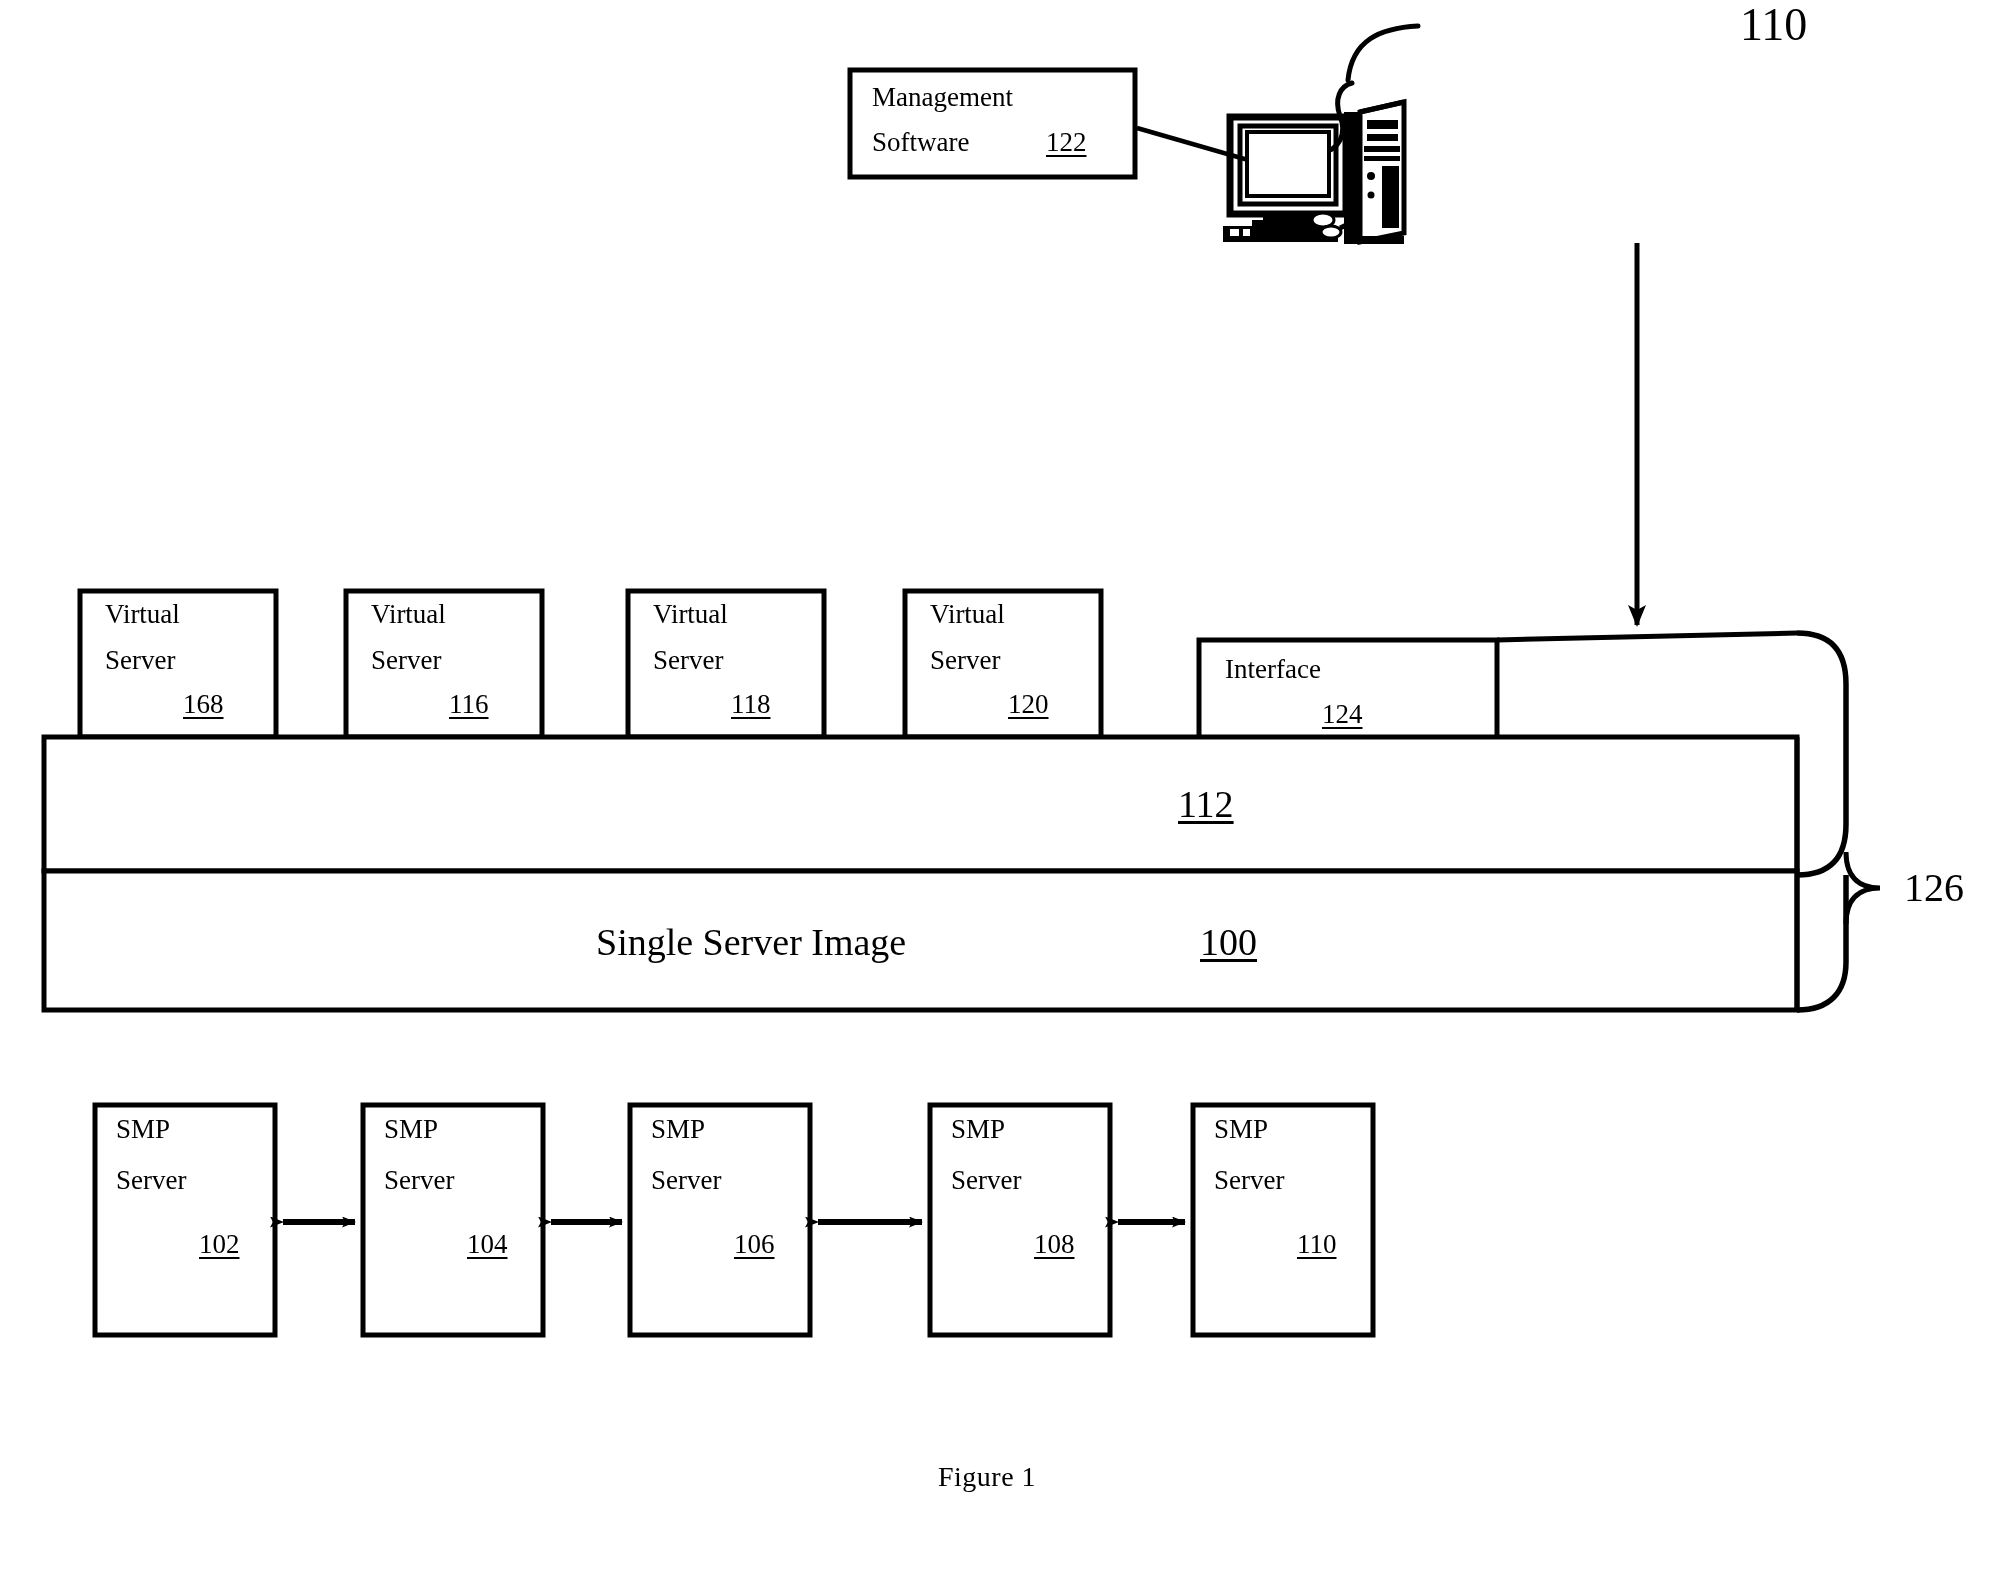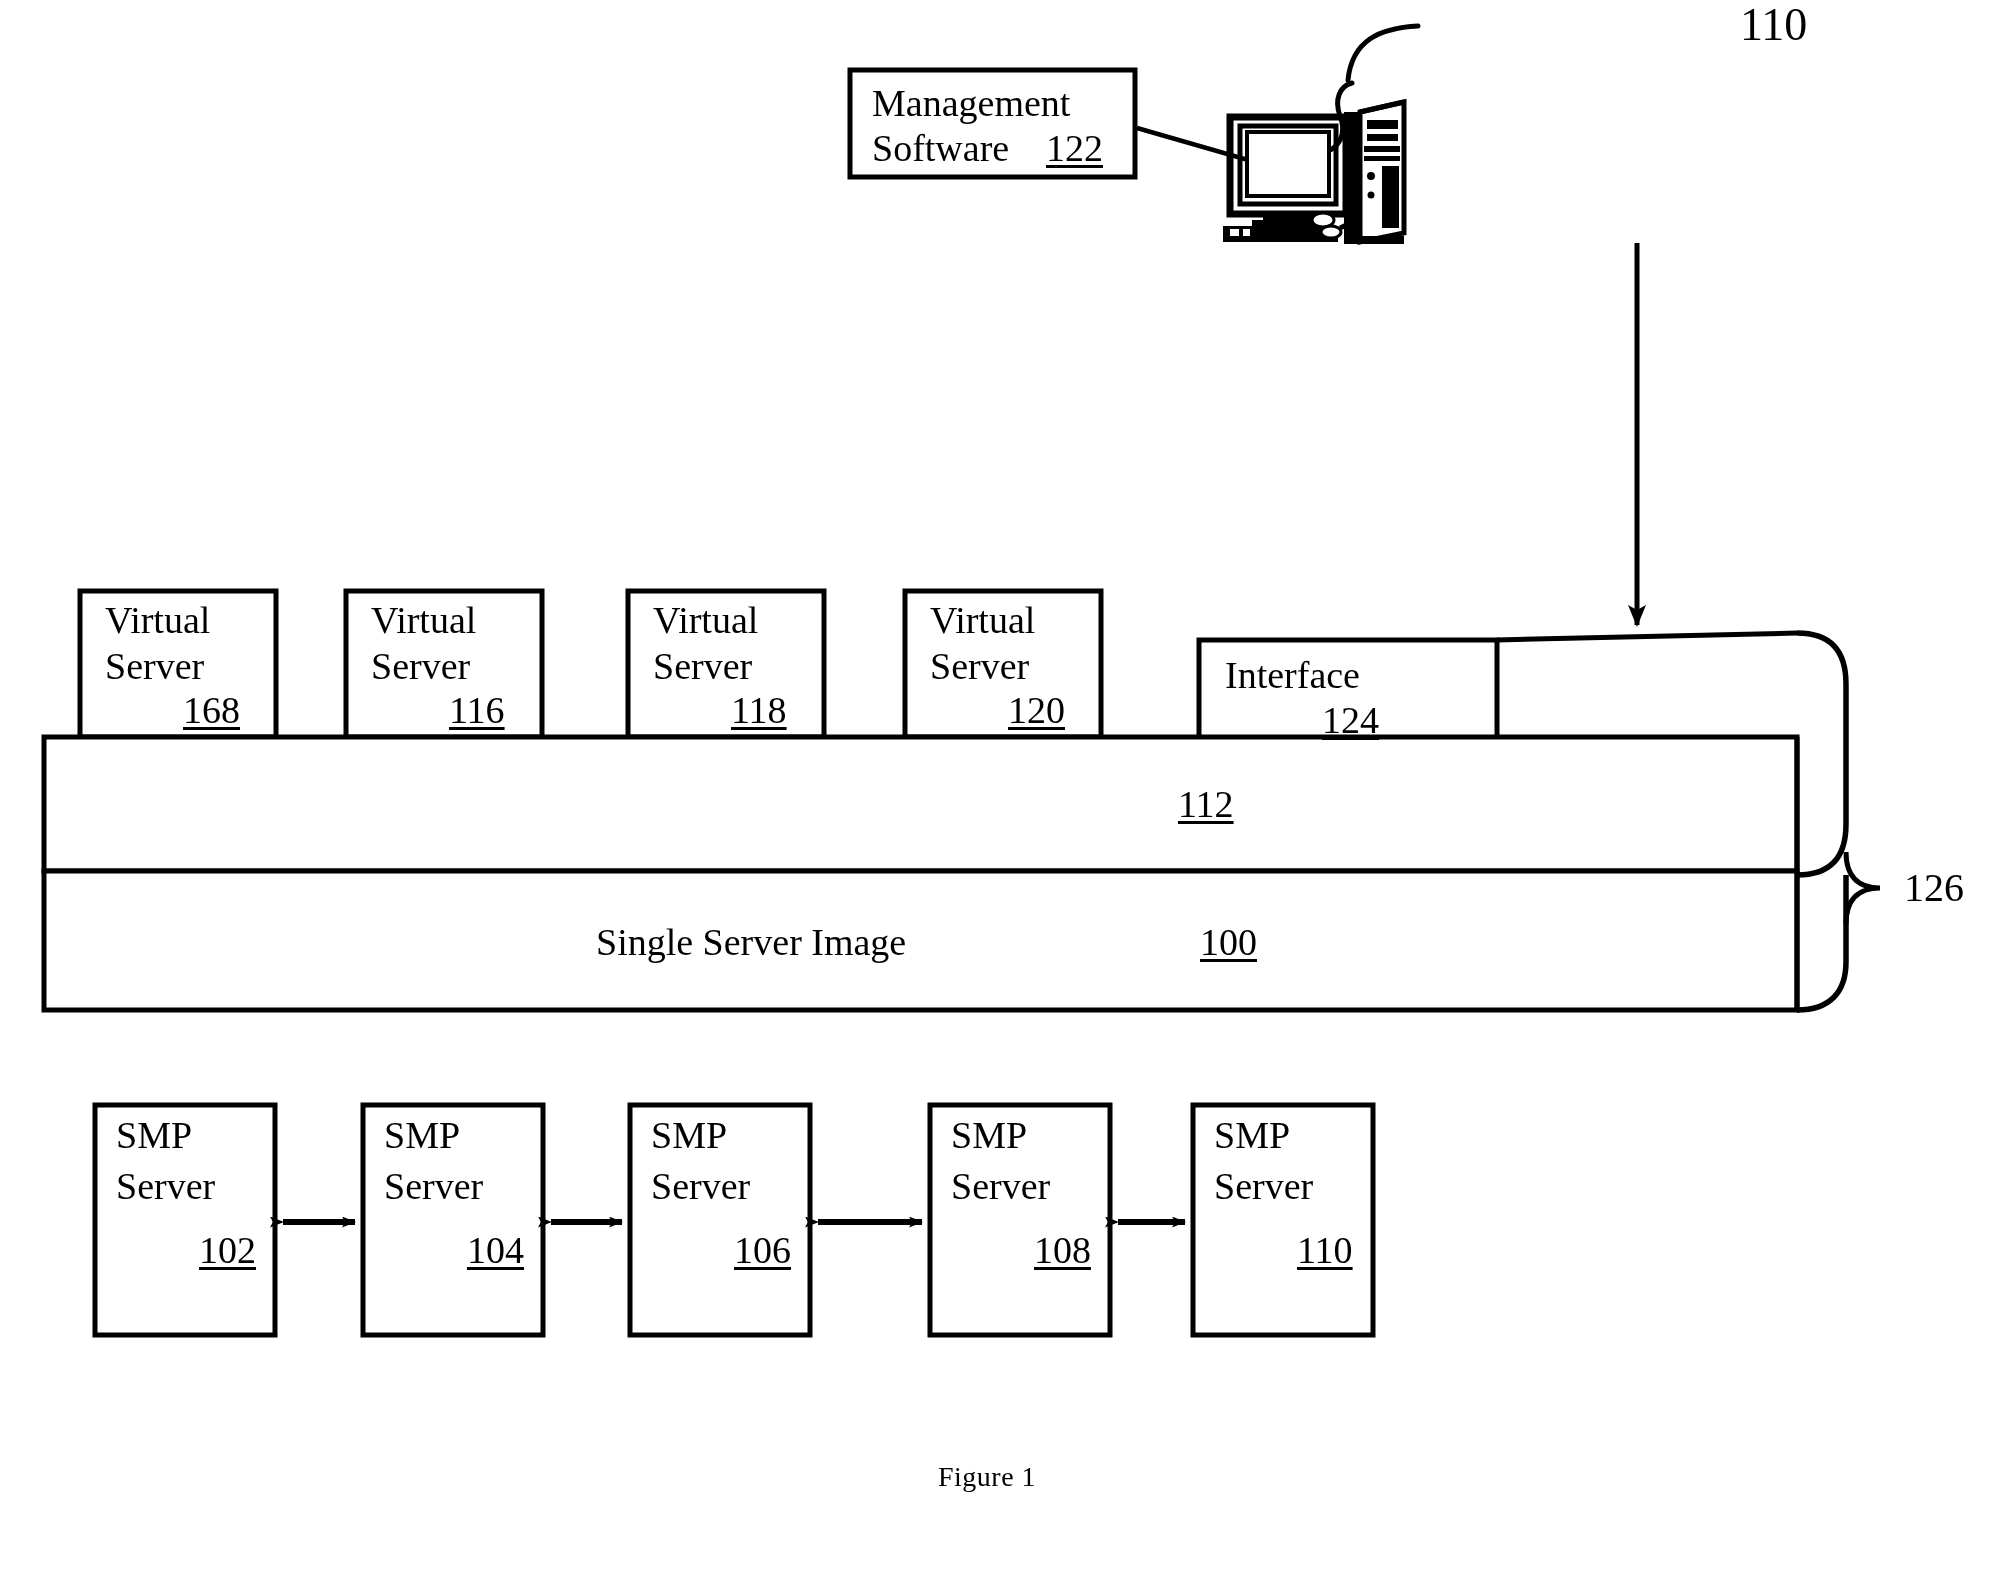--- a/index.html
+++ b/index.html
@@ -33,21 +33,21 @@
     font-family: "Liberation Serif", serif;
     color: #000;
     white-space: pre;
     line-height: 1.08;
   }
   .ref {
     text-decoration: underline;
     text-underline-offset: 4px;
   }
   .box-text {
-    font-size: 38px;
+    font-size: 27px;
   }
   .band-text {
     font-size: 38px;
   }
   .plain-ref {
     font-size: 40px;
   }
   .fig-caption {
     font-size: 28px;
     letter-spacing: 0.5px;

